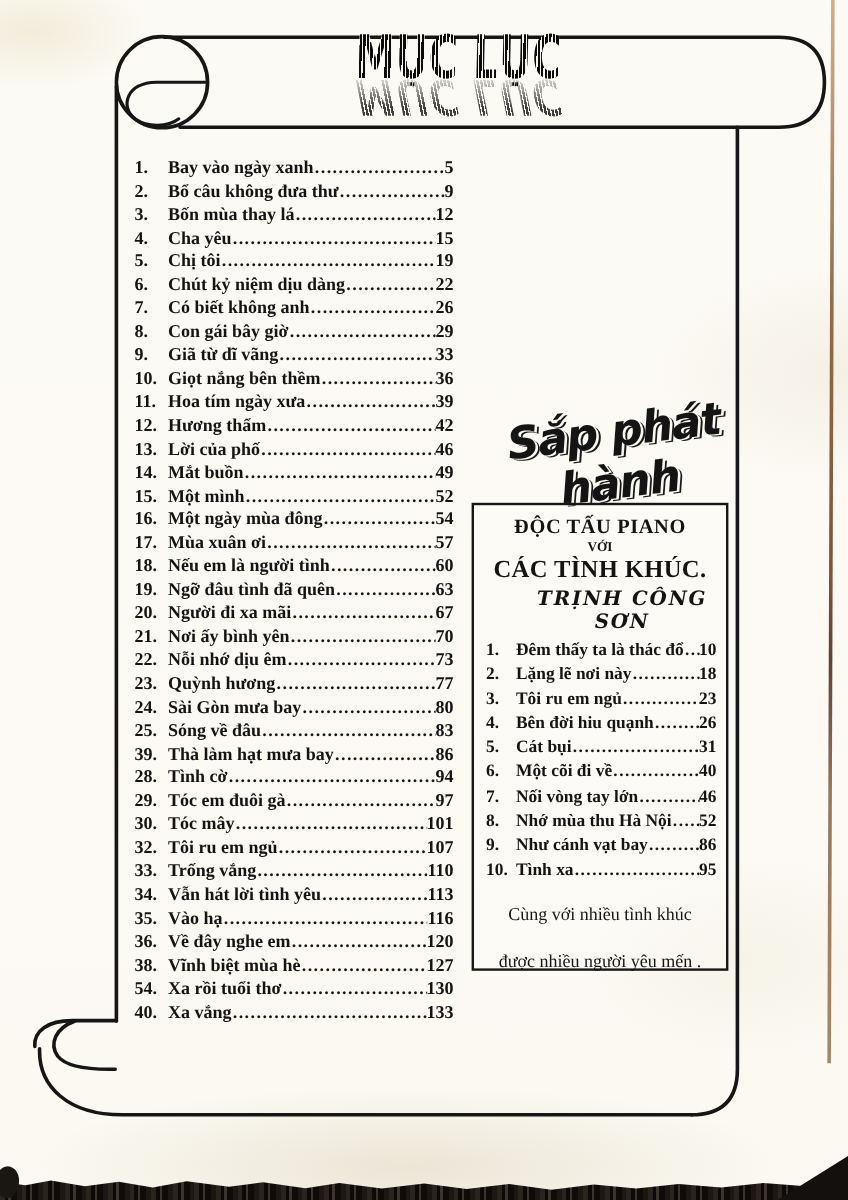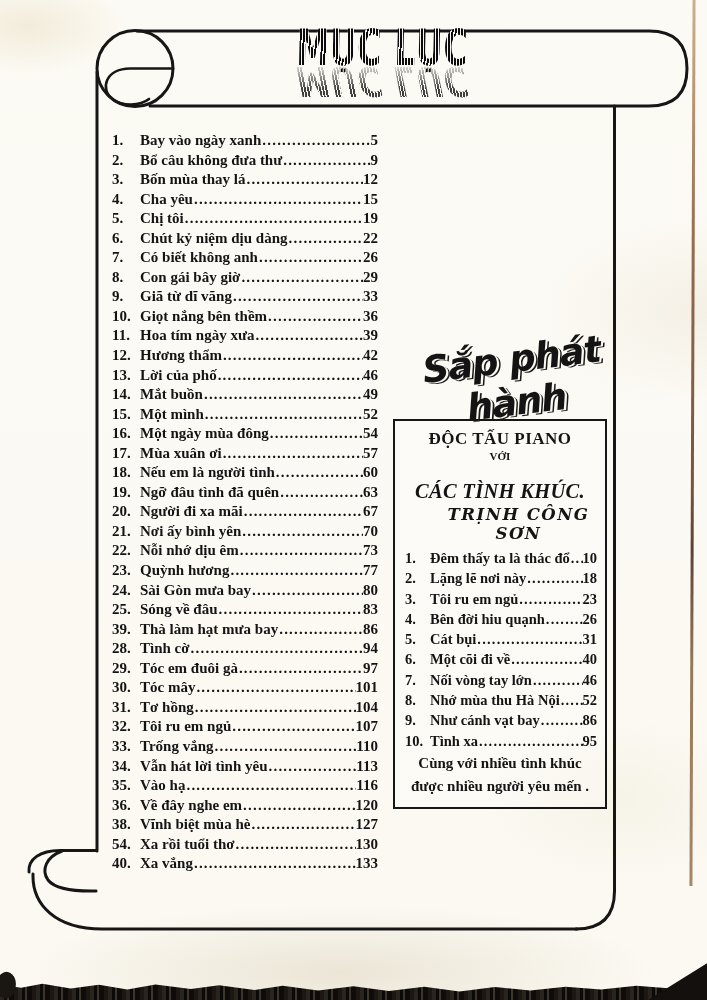--- a/index.html
+++ b/index.html
@@ -52,26 +52,26 @@
   }
 
   
   .pbox{
     position:absolute;left:393px;top:419px;width:214px;height:390px;
     border:2px solid #161616;background:rgba(255,255,255,.25);
     box-sizing:border-box;text-align:center;
   }
   .pbox .h1{margin-top:8px;font-size:17px;font-weight:bold;letter-spacing:.5px;}
   .pbox .h2{font-size:11px;font-weight:bold;margin-top:1px;}
-  .pbox .h3{font-size:20.5px;font-weight:bold;margin-top:18px;letter-spacing:.3px;font-style:italic;}
+  .pbox .h3{font-size:20.5px;font-weight:bold;margin-top:2px;letter-spacing:.3px;}
   .pbox .h4{font-family:"DejaVu Serif",serif;font-style:italic;font-weight:bold;font-size:16.5px;letter-spacing:1.5px;margin-top:2px;padding-left:37px;}
   .pbox .blist{margin-top:5px;padding:0 8px 0 10px;font-size:14.5px;font-weight:bold;text-align:left;}
   .pbox .trow{height:20.3px;line-height:20.3px;}
   .pbox .trow .num{flex:0 0 25px;}
-  .pbox .bfoot{font-size:15px;font-weight:bold;line-height:21.5px;margin-top:2px;}
+  .pbox .bfoot{font-size:15px;font-weight:normal;line-height:21.5px;margin-top:18px;}
 
   
   .watermark{position:absolute;left:297px;top:992px;font-family:"Liberation Sans",sans-serif;
     font-size:23px;color:#e02616;letter-spacing:.2px;}
   .edge-line{position:absolute;left:691px;top:0;width:3px;height:886px;opacity:.9;
     background:linear-gradient(to bottom,#caa87f,#8a5c3b 28%,#6e3f28 55%,#4a2e1e 62%,#8a6a4c 75%,#9c7a58);
     transform:rotate(.2deg);}
   .scan-band{position:absolute;left:0;top:981px;width:707px;height:19px;
     background:repeating-linear-gradient(90deg,#2a241f 0 4px,#0c0a08 4px 7px,#3d352d 7px 9px,#0e0b09 9px 14px,#1c1712 14px 18px);
     clip-path:polygon(0 20%,3% 35%,6% 15%,10% 40%,14% 20%,18% 45%,22% 18%,27% 42%,31% 22%,36% 48%,40% 25%,45% 50%,50% 28%,55% 52%,60% 30%,65% 55%,70% 32%,75% 50%,80% 30%,85% 45%,90% 25%,95% 40%,100% 8%,100% 100%,0 100%);}
@@ -272,26 +272,20 @@
     <span class="dots"></span>
     <span class="pg">97</span>
   </div>
       <div class="trow">
     <span class="num">30.</span>
     <span class="t">Tóc mây</span>
     <span class="dots"></span>
     <span class="pg">101</span>
   </div>
       <div class="trow">
-    <span class="num">31.</span>
-    <span class="t">Tơ hồng</span>
-    <span class="dots"></span>
-    <span class="pg">104</span>
-  </div>
-      <div class="trow">
     <span class="num">32.</span>
     <span class="t">Tôi ru em ngủ</span>
     <span class="dots"></span>
     <span class="pg">107</span>
   </div>
       <div class="trow">
     <span class="num">33.</span>
     <span class="t">Trống vắng</span>
     <span class="dots"></span>
     <span class="pg">110</span>

